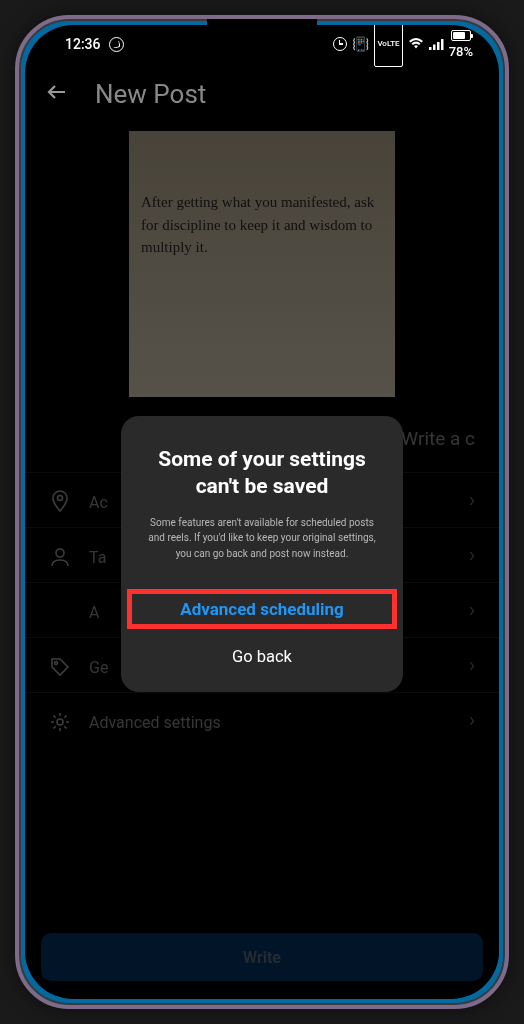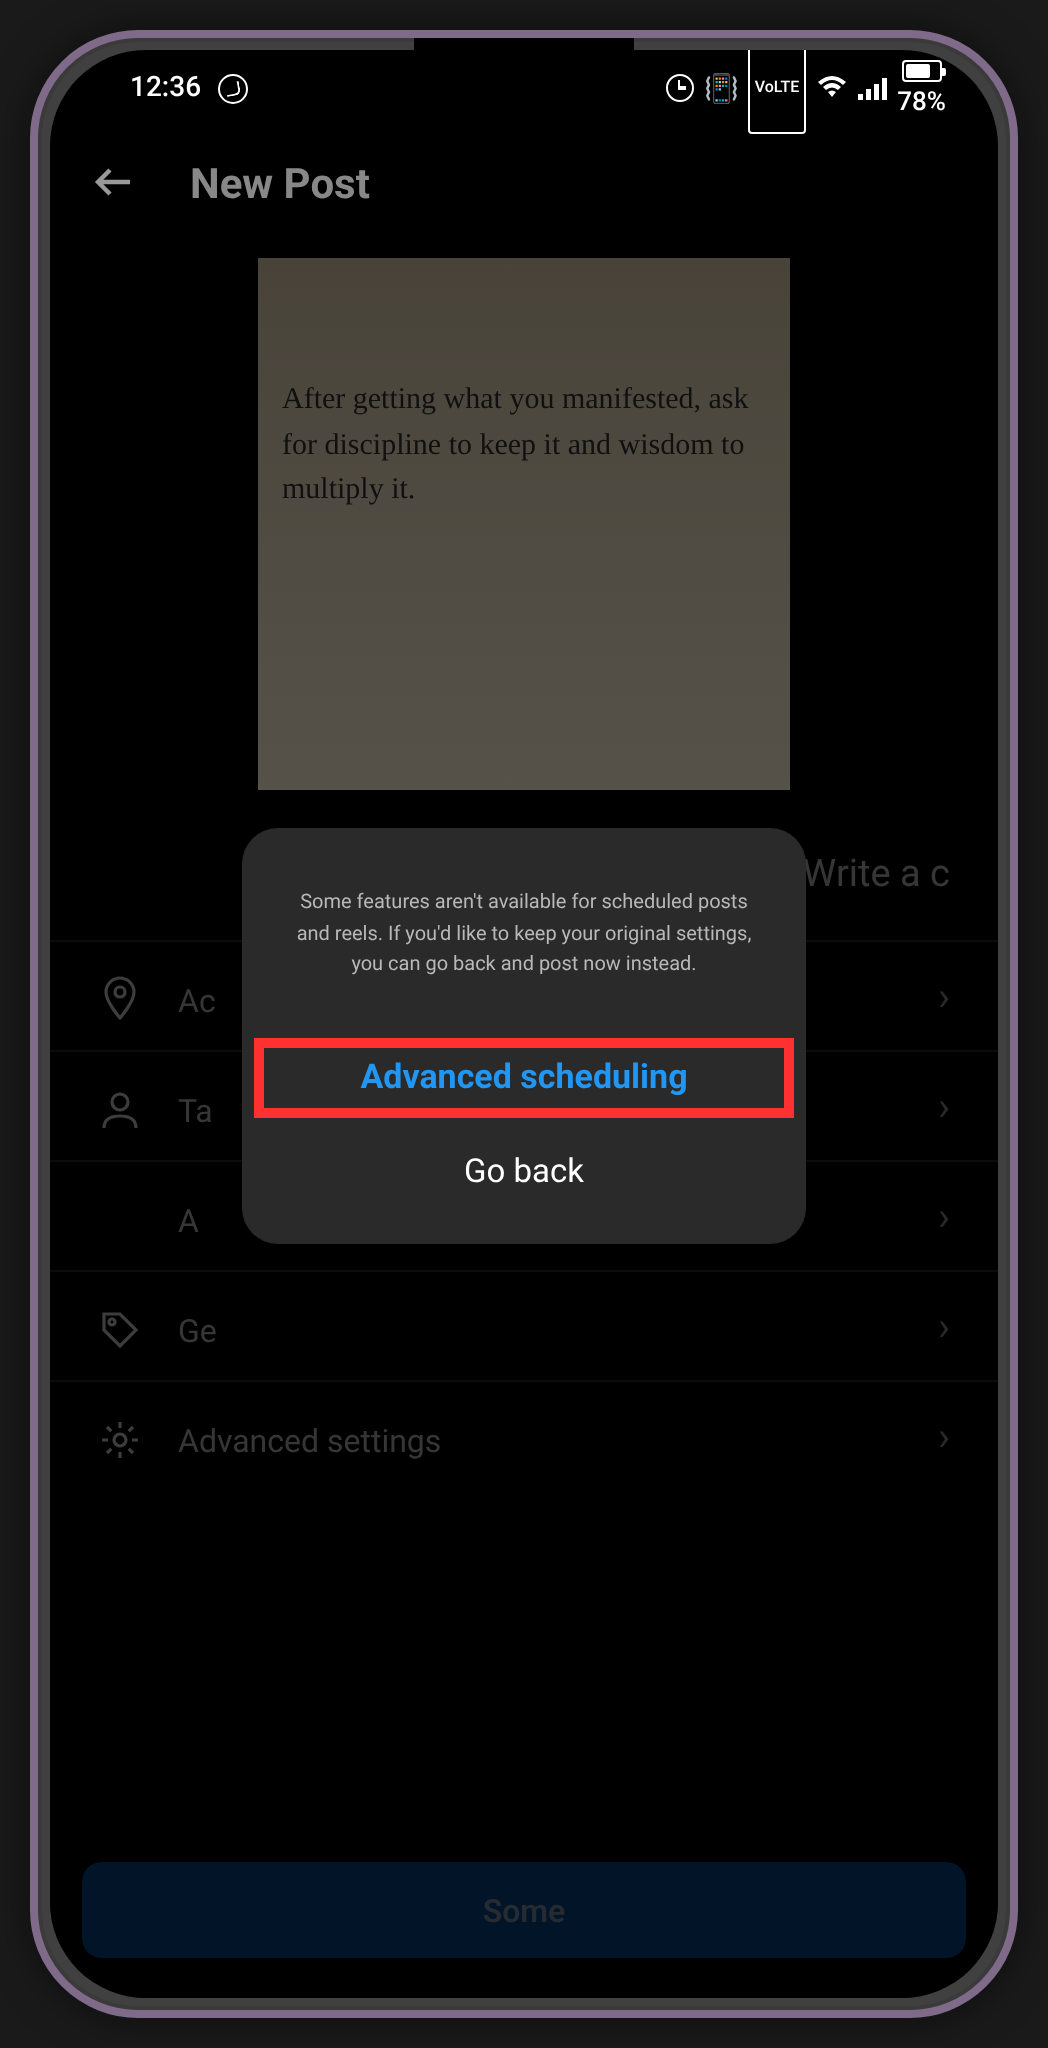--- a/index.html
+++ b/index.html
@@ -1,21 +1,21 @@
 <!DOCTYPE html>
 <html><head>
   <meta charset="utf-8">
   <style>
     * { margin: 0; padding: 0; box-sizing: border-box; font-family: -apple-system, BlinkMacSystemFont, 'Segoe UI', Roboto, sans-serif; }
     body { width: 524px; height: 1024px; background: #1a1a1a; display: flex; align-items: center; justify-content: center; }
     
     .phone-frame {
       width: 494px;
       height: 994px;
-      background: #404040;
+      background: #0369a1;
       border-radius: 54px;
       border: 4px solid #806a8a;
       box-shadow: inset 0 0 0 2px #3a3a3a, 0 0 20px rgba(0,0,0,0.5);
       position: relative;
       overflow: hidden;
     }
     
     .notch {
       position: absolute;
       top: 0;
@@ -81,21 +81,21 @@
     .battery-fill { width: 78%; height: 100%; background: #fff; border-radius: 1px; }
     
     .header {
       display: flex;
       align-items: center;
       padding: 16px 20px;
       gap: 26px;
     }
     
     .back-arrow { color: #888; cursor: pointer; }
-    .header-title { color: #888; font-size: 21px; font-weight: 700; text-align: center; }
+    .header-title { color: #888; font-size: 26px; font-weight: 400; text-align: center; }
     
     .content { position: relative; height: calc(100% - 110px); }
     
     .dim-overlay {
       position: absolute;
       inset: 0;
       background: rgba(0,0,0,0.6);
       z-index: 5;
     }
     
@@ -315,24 +315,25 @@
               <path d="M10 1 L10 4 M10 16 L10 19 M1 10 L4 10 M16 10 L19 10 M3.5 3.5 L5.6 5.6 M14.4 14.4 L16.5 16.5 M3.5 16.5 L5.6 14.4 M14.4 5.6 L16.5 3.5"></path>
             </svg>
         </span>
         <span>Advanced settings</span>
         <span class="chevron">›</span>
       </div>
 
       <div class="dim-overlay"></div>
 
       <div class="share-btn">
-        <span>Some</span>
+        <span>Write</span>
       </div>
 
       <div class="dialog">
+        <div class="dialog-title">Some of your settings can't be saved</div>
         <div class="dialog-body">Some features aren't available for scheduled posts and reels. If you'd like to keep your original settings, you can go back and post now instead.</div>
         <div class="dialog-primary">
           <span>Advanced scheduling</span>
           <div class="highlight-box"></div>
         </div>
         <div class="dialog-secondary">
           <span>Go back</span>
         </div>
       </div>
 

